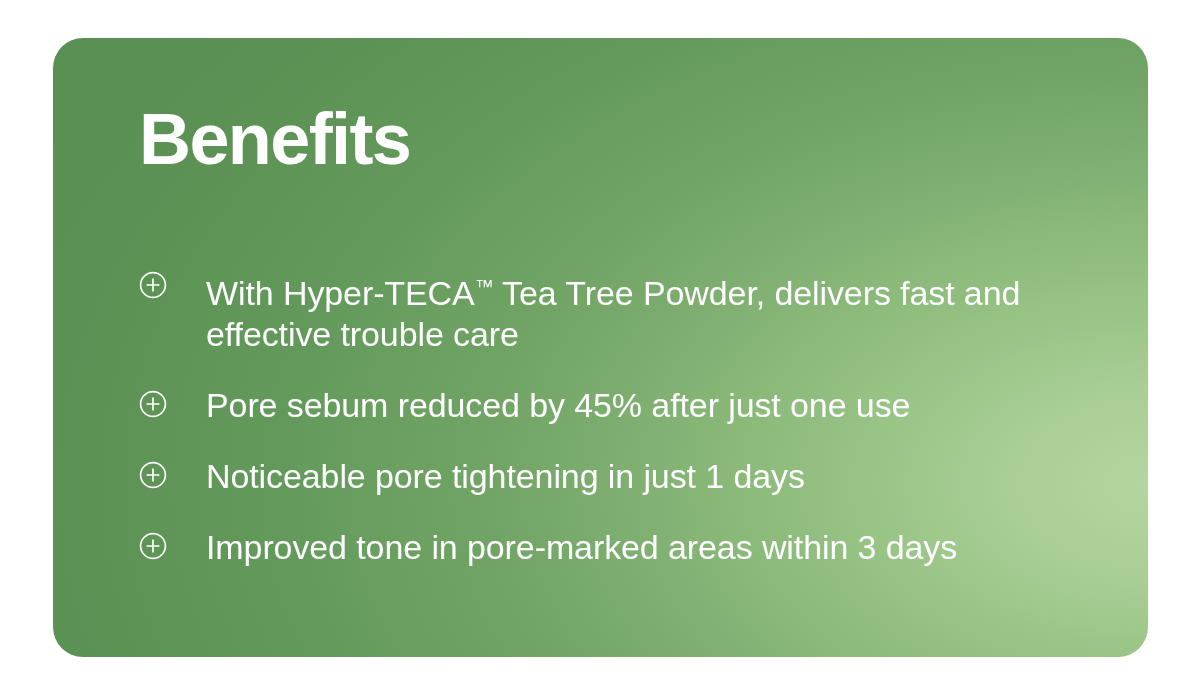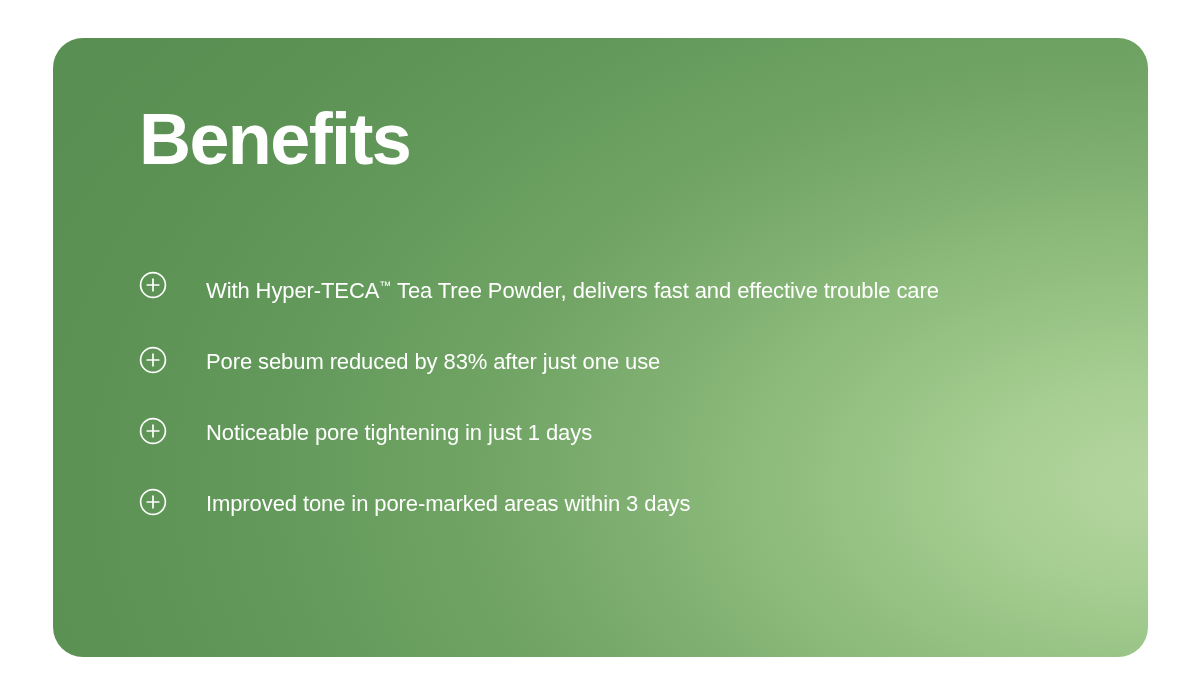--- a/index.html
+++ b/index.html
@@ -84,21 +84,21 @@
   }
   .benefit-icon svg {
     display: block;
     width: 28px;
     height: 28px;
   }
 
   .benefit-text {
     color: #ffffff;
     font-family: "Liberation Sans", sans-serif;
-    font-size: 22px;
+    font-size: 34px;
     line-height: 41px;
     font-weight: 400;
     letter-spacing: -0.1px;
     max-width: 845px;
   }
 
   .tm {
     font-size: 0.55em;
     vertical-align: 0.62em;
     letter-spacing: 0;
@@ -128,21 +128,21 @@
       </li>
 
       <li class="benefit-item">
         <span class="benefit-icon">
           <svg viewBox="0 0 28 28" xmlns="http://www.w3.org/2000/svg">
             <circle cx="14" cy="14" r="12.4" fill="none" stroke="#ffffff" stroke-width="1.7"></circle>
             <line x1="14" y1="8.2" x2="14" y2="19.8" stroke="#ffffff" stroke-width="1.7" stroke-linecap="round"></line>
             <line x1="8.2" y1="14" x2="19.8" y2="14" stroke="#ffffff" stroke-width="1.7" stroke-linecap="round"></line>
           </svg>
         </span>
-        <span class="benefit-text">Pore sebum reduced by 83% after just one use</span>
+        <span class="benefit-text">Pore sebum reduced by 45% after just one use</span>
       </li>
 
       <li class="benefit-item">
         <span class="benefit-icon">
           <svg viewBox="0 0 28 28" xmlns="http://www.w3.org/2000/svg">
             <circle cx="14" cy="14" r="12.4" fill="none" stroke="#ffffff" stroke-width="1.7"></circle>
             <line x1="14" y1="8.2" x2="14" y2="19.8" stroke="#ffffff" stroke-width="1.7" stroke-linecap="round"></line>
             <line x1="8.2" y1="14" x2="19.8" y2="14" stroke="#ffffff" stroke-width="1.7" stroke-linecap="round"></line>
           </svg>
         </span>

